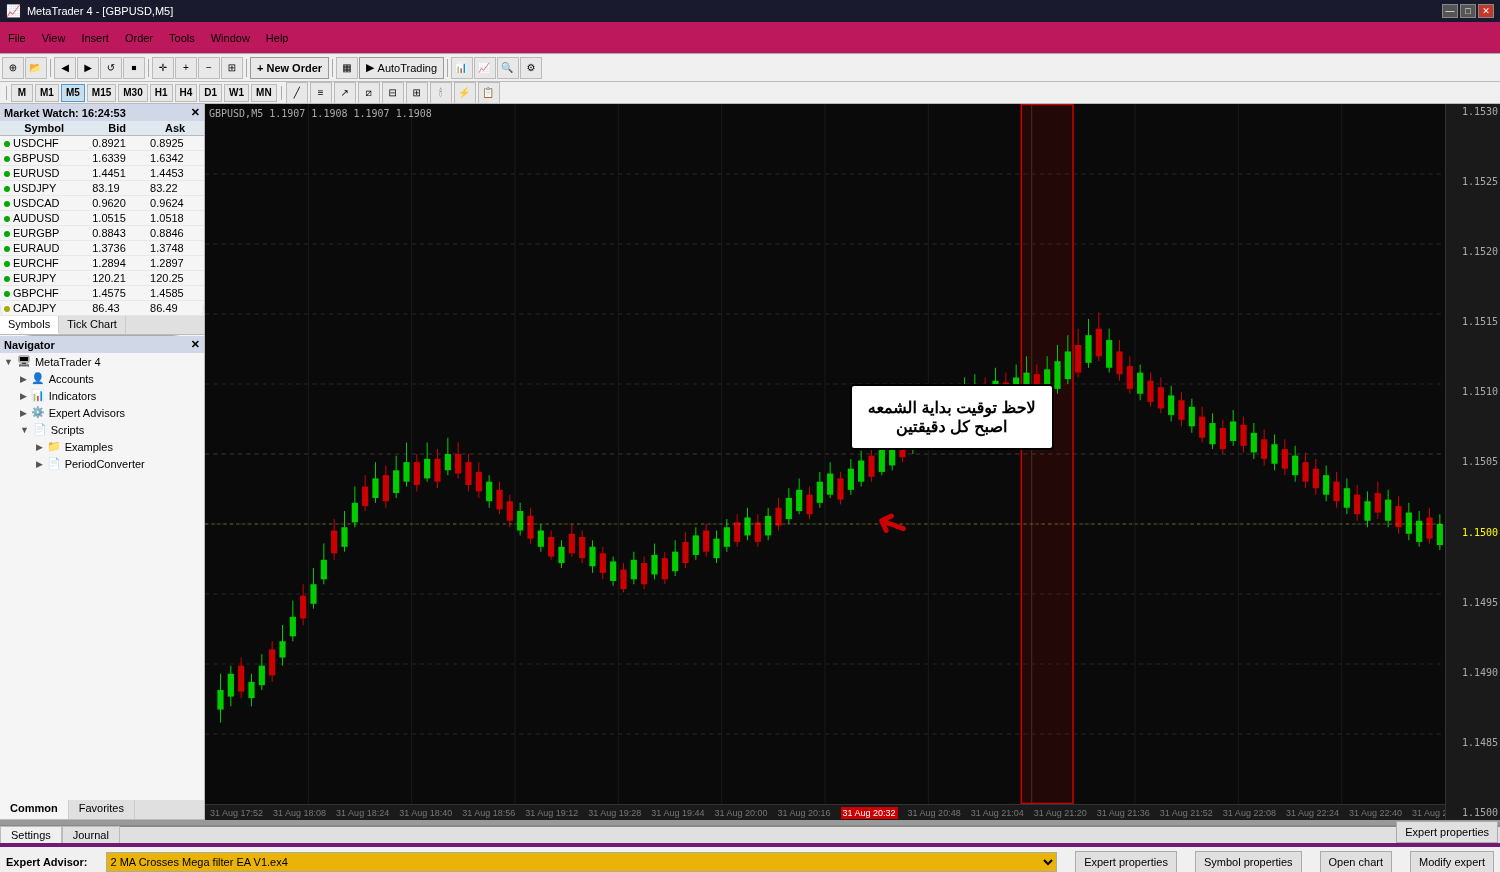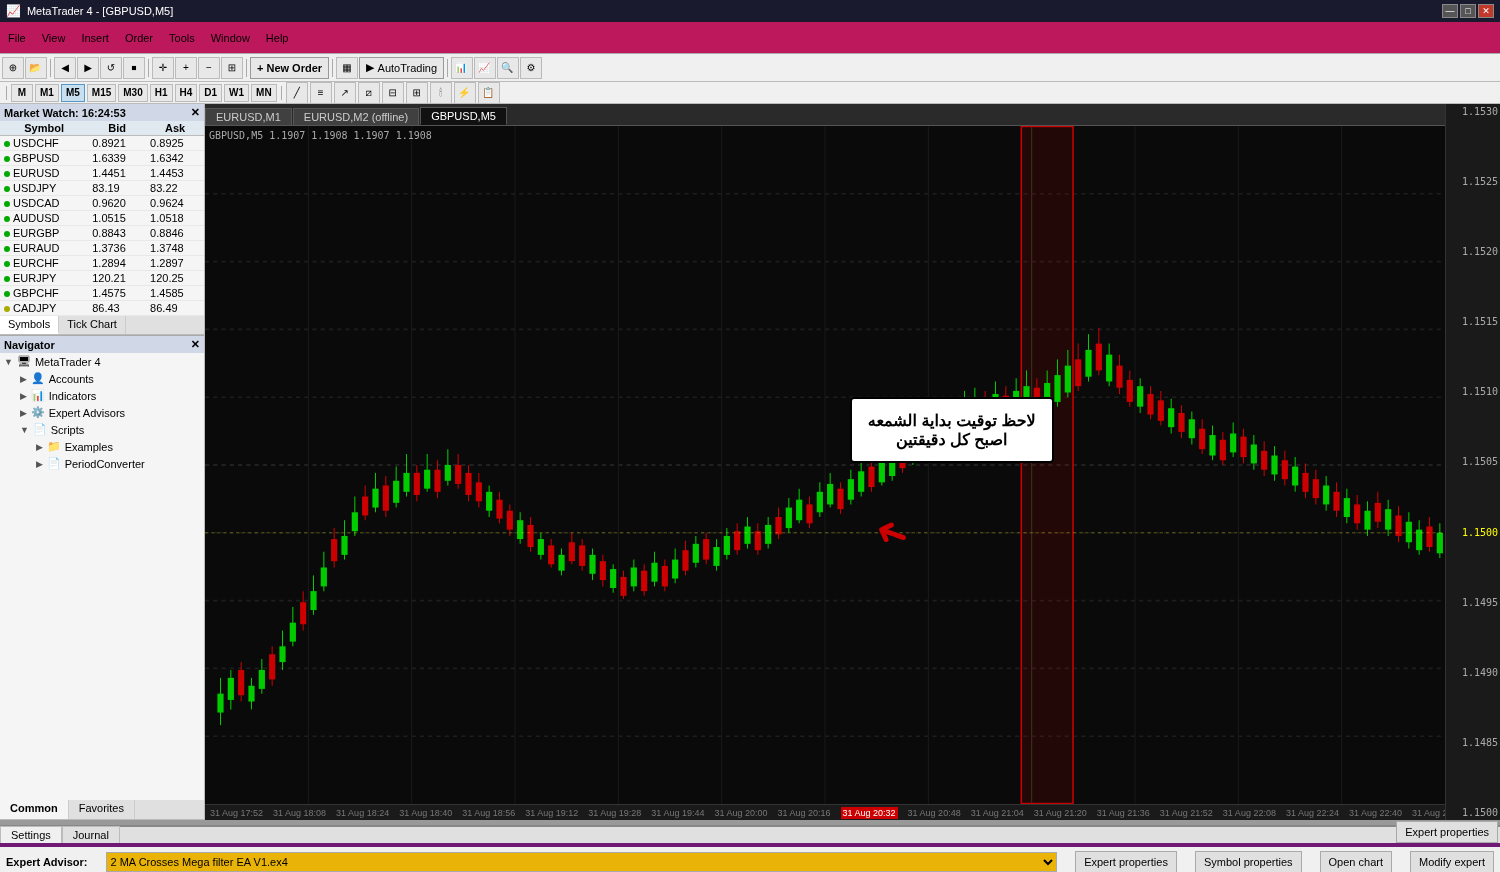--- a/index.html
+++ b/index.html
@@ -29,21 +29,21 @@
     .tf-btn.active { background: #c8dff0; border-color: #5599cc; }
     .tf-sep { width: 1px; height: 14px; background: #aaa; margin: 0 2px; }
 
     
     #main-area { display: flex; height: calc(872px - 22px - 20px - 28px - 22px - 22px - 20px - 22px); }
 
     
     #left-panel { width: 205px; background: #f5f5f5; border-right: 1px solid #bbb; display: flex; flex-direction: column; flex-shrink: 0; }
 
     
-    #market-watch { flex: 0 0 auto; border-bottom: 1px solid #aaa; }
+    #market-watch { flex: 0 0 auto; border-bottom: 1px solid #aaa; border-radius: 32px; }
     #mw-header { background: #d0d8e8; padding: 2px 4px; font-size: 11px; font-weight: bold; display: flex; justify-content: space-between; align-items: center; }
     #mw-table { width: 100%; border-collapse: collapse; font-size: 11px; }
     #mw-table th { background: #e0e8f0; padding: 1px 4px; text-align: center; border-bottom: 1px solid #bbb; font-weight: bold; }
     #mw-table td { padding: 1px 4px; border-bottom: 1px solid #e8e8e8; }
     .mw-dot { display: inline-block; width: 6px; height: 6px; border-radius: 50%; margin-right: 3px; }
     .mw-dot.green { background: #00aa00; }
     .mw-dot.yellow { background: #aaaa00; }
     #mw-tabs { display: flex; background: #e0e0e0; border-bottom: 1px solid #bbb; }
     .mw-tab { padding: 2px 8px; cursor: pointer; font-size: 11px; border-right: 1px solid #ccc; }
     .mw-tab.active { background: #fff; border-bottom: 2px solid #fff; }
@@ -335,25 +335,20 @@
 
     <div id="bottom-left-tabs">
       <div class="bl-tab active">Common</div>
       <div class="bl-tab">Favorites</div>
     </div>
 
   </div>
 
   <div id="chart-area">
 
-    <div id="chart-tabs">
-      <div class="chart-tab">EURUSD,M1</div>
-      <div class="chart-tab">EURUSD,M2 (offline)</div>
-      <div class="chart-tab active">GBPUSD,M5</div>
-    </div>
 
     <div id="chart-canvas">
       <div id="chart-info">GBPUSD,M5  1.1907 1.1908 1.1907 1.1908</div>
 
       
       <svg id="chart-svg" viewBox="0 0 1200 430" preserveAspectRatio="none">
 
         <rect width="1200" height="430" fill="#0a0a0a"></rect>
 
         <line x1="0" y1="43" x2="1200" y2="43" stroke="#1e1e1e" stroke-width="1" stroke-dasharray="4,4"></line>

